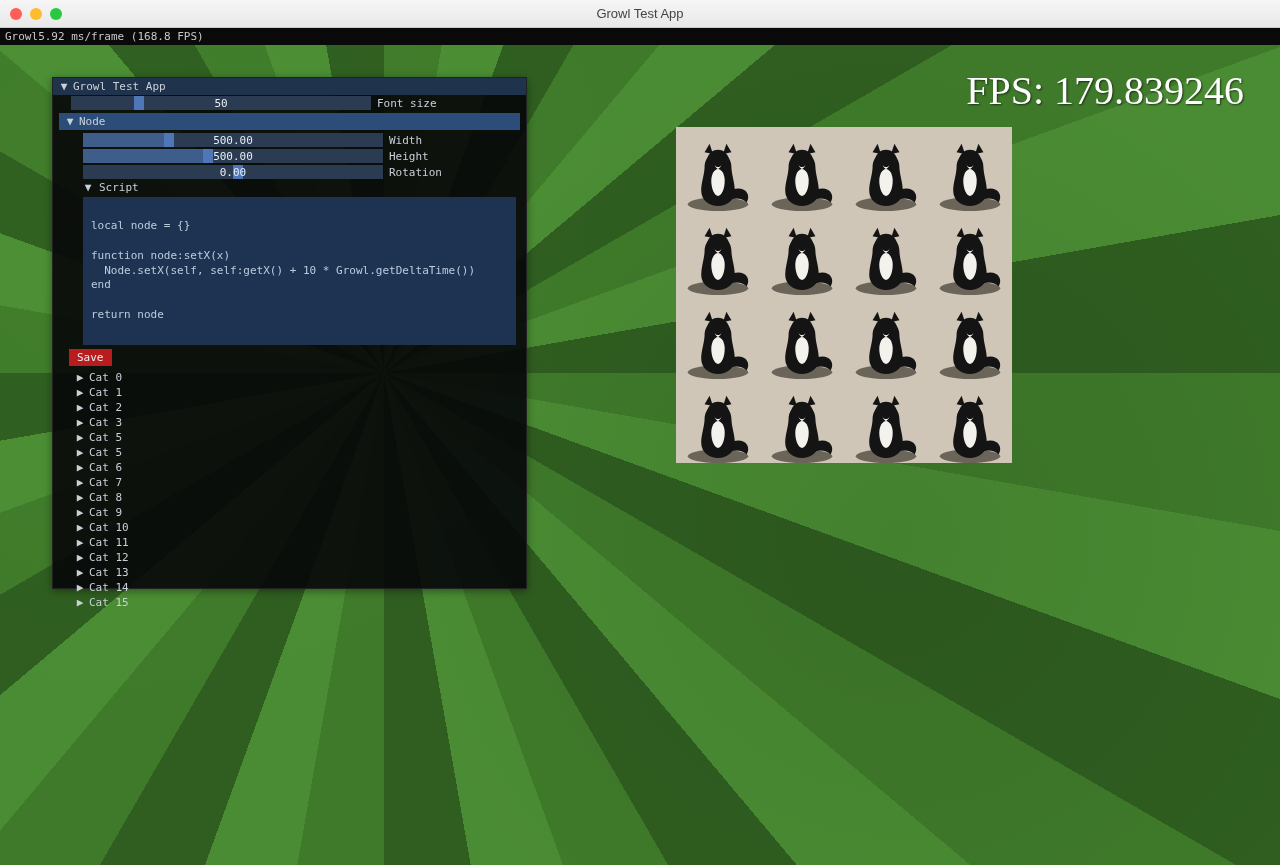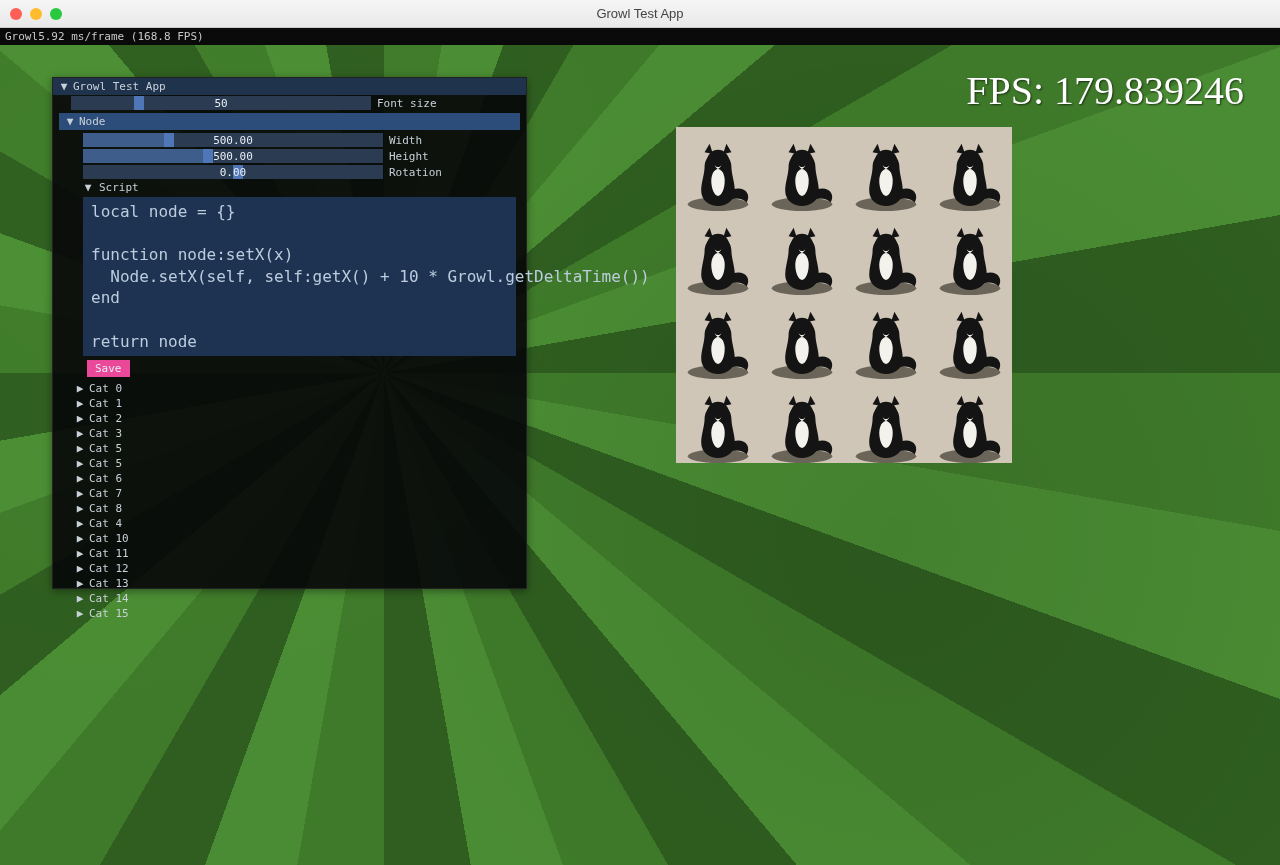--- a/index.html
+++ b/index.html
@@ -74,25 +74,25 @@
   }
   .slider-fill {
     position:absolute; left:0; top:0; height:14px; background:#3e5d8a;
   }
   .slider-value { position:relative; z-index:2; }
   .slider-label { flex:1; color:#c8d0d8; }
   .subheader {
     background:#2c4d7a; margin: 2px 6px 2px 6px; padding:2px 6px; display:flex; align-items:center; gap:4px;
   }
   .script-box {
-    margin: 2px 10px 4px 30px; padding:4px 8px; background:#1e3352; color:#bcd; white-space:pre; line-height:1.35;
-    font-size:16px;
+    margin: 2px 10px 4px 30px; padding:22px 8px; background:#1e3352; color:#bcd; white-space:pre; line-height:1.35;
+    font-size:11px;
   }
   .save-btn {
-    display:inline-block; background:#ec4899; color:#e8eef5; padding:2px 8px; margin-left:34px; cursor:pointer;
+    display:inline-block; background:#b91c1c; color:#e8eef5; padding:2px 8px; margin-left:16px; cursor:pointer;
   }
   .node-item { display:flex; align-items:center; gap:4px; padding:1px 0 1px 22px; }
   .node-item .tree-arrow { color:#c8d0d8; }
 </style>
 </head>
 <body>
 
 <div class="titlebar">
   <div class="traffic">
     <div class="dot red"></div>
@@ -416,21 +416,21 @@
         <div class="node-item">
           <span class="tree-arrow">▶</span>
           <span>Cat 7</span>
         </div>
         <div class="node-item">
           <span class="tree-arrow">▶</span>
           <span>Cat 8</span>
         </div>
         <div class="node-item">
           <span class="tree-arrow">▶</span>
-          <span>Cat 4</span>
+          <span>Cat 9</span>
         </div>
         <div class="node-item">
           <span class="tree-arrow">▶</span>
           <span>Cat 10</span>
         </div>
         <div class="node-item">
           <span class="tree-arrow">▶</span>
           <span>Cat 11</span>
         </div>
         <div class="node-item">

